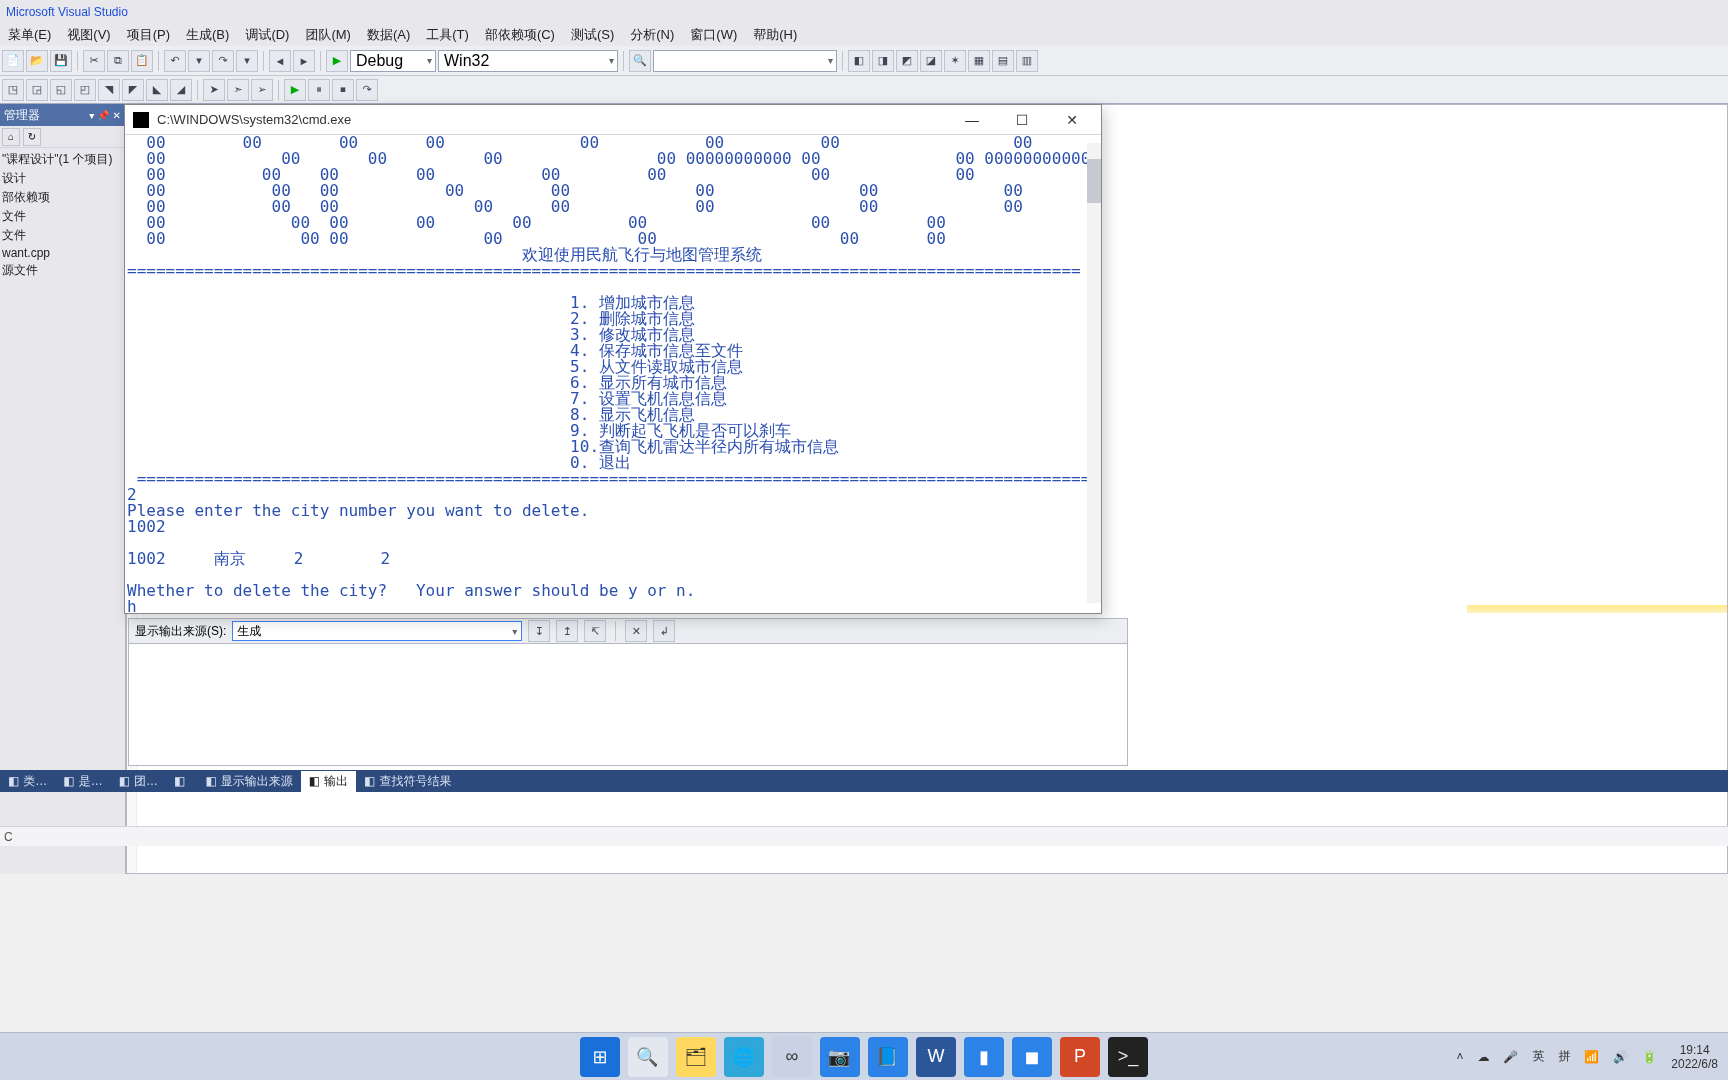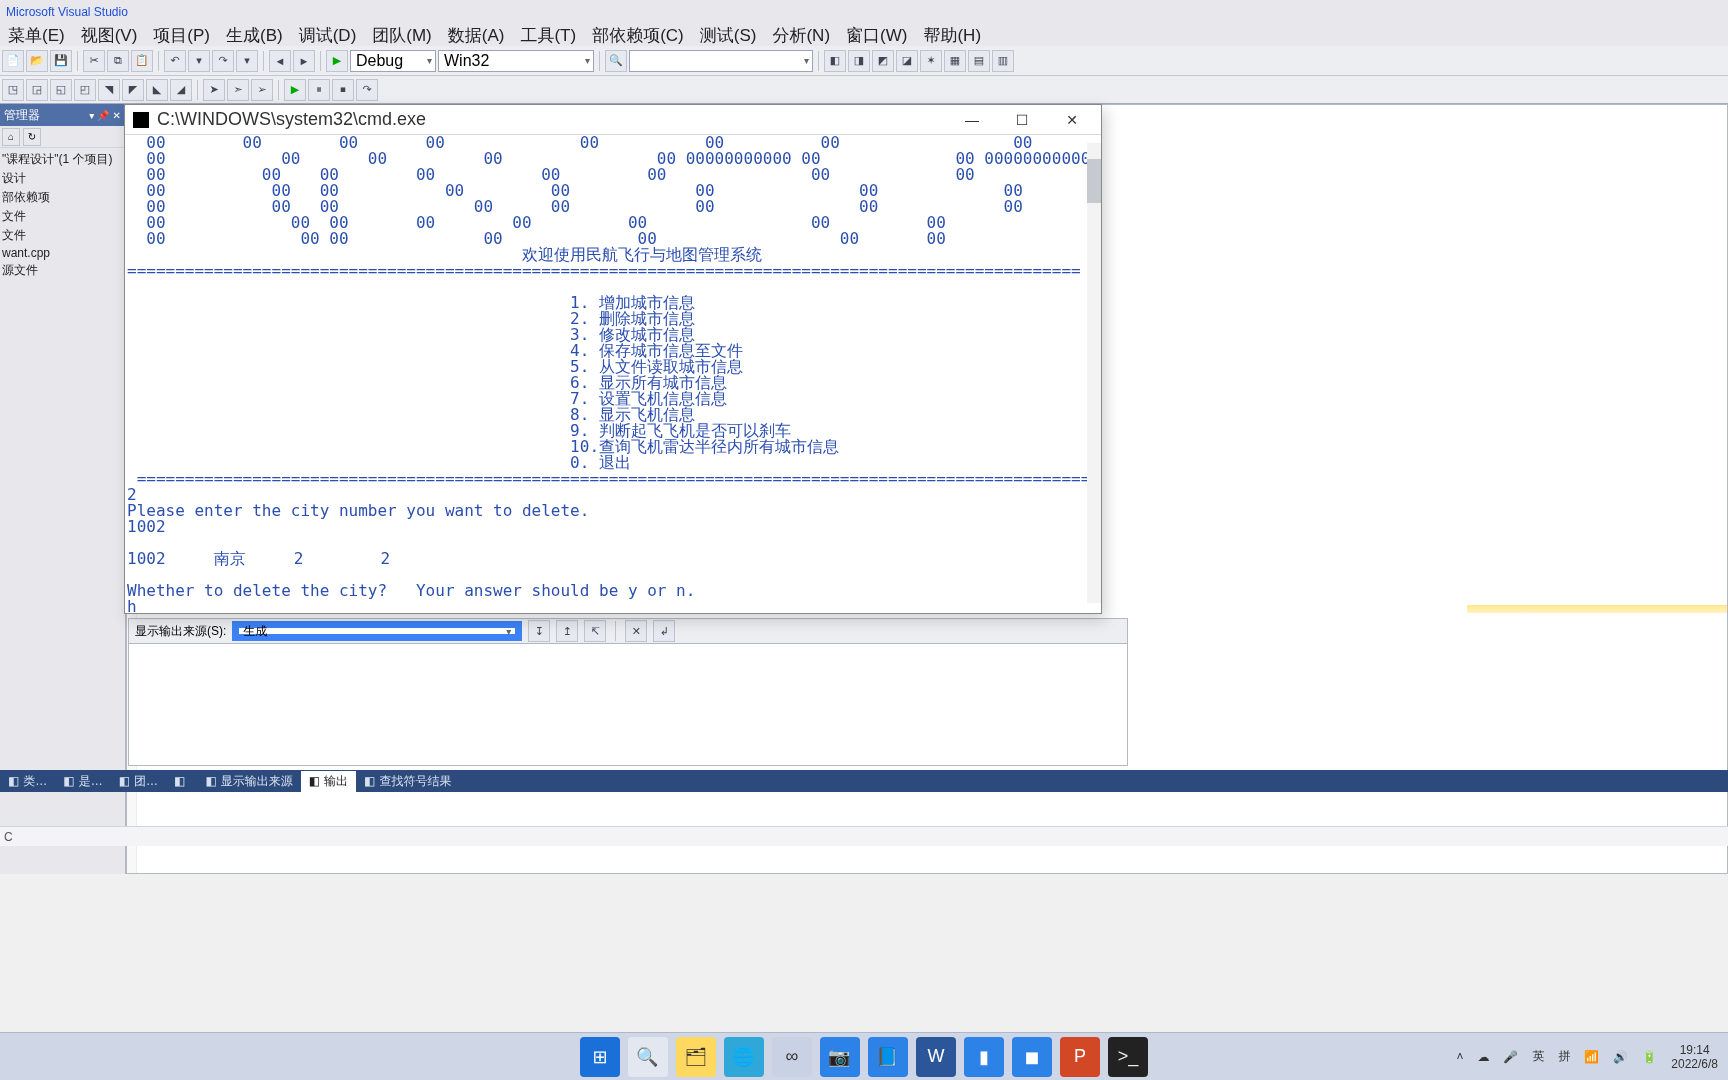--- a/index.html
+++ b/index.html
@@ -1,20 +1,20 @@
 <!DOCTYPE html>
 <html><head>
 <meta charset="utf-8">
 <style>
   * { margin: 0; padding: 0; box-sizing: border-box; font-family: "Microsoft YaHei", Tahoma, sans-serif; }
   html, body { width: 1728px; height: 1080px; overflow: hidden; background: #f0f0f0; }
   
   .vs-title { height: 24px; background: #e8e8ec; font-size: 12px; color: #1d4ed8; display: flex; align-items: center; padding-left: 6px; }
   
-  .vs-menu { height: 22px; background: #e8e8ec; display: flex; align-items: center; font-size: 17px; color: #222; }
+  .vs-menu { height: 22px; background: #e8e8ec; display: flex; align-items: center; font-size: 13px; color: #222; }
   .vs-menu span { padding: 0 8px; cursor: pointer; }
   
   .toolbar { height: 30px; background: #eceef2; border-bottom: 1px solid #c6c6d0; display: flex; align-items: center; gap: 2px; padding: 0 2px; }
   .tbtn { width: 22px; height: 22px; background: #e6e9ef; border: 1px solid #c0c4d0; display: flex; align-items: center; justify-content: center; font-size: 11px; color: #445; }
   .tsep { width: 1px; height: 20px; background: #c0c4d0; margin: 0 3px; }
   .tcombo { height: 22px; background: #fff; border: 1px solid #9ca5b8; font-size: 16px; padding: 0 18px 0 5px; display: flex; align-items: center; position: relative; }
   .tcombo::after { content: "▾"; position: absolute; right: 3px; color: #666; font-size: 10px; }
   .toolbar2 { height: 28px; background: #eceef2; border-bottom: 1px solid #a4abc0; display: flex; align-items: center; gap: 2px; padding: 0 2px; }
   
   .left-dock { position: absolute; left: 0; top: 104px; width: 126px; height: 770px; background: #e8e8ec; border-right: 1px solid #b4b8c4; }
@@ -25,29 +25,29 @@
   .tree { font-size: 12px; color: #222; padding: 2px 0; }
   .tree-item { padding: 1px 2px; white-space: nowrap; overflow: hidden; }
   .tree-item.bold { font-weight: normal; }
   
   .code-area { position: absolute; left: 126px; top: 104px; right: 0; height: 770px; background: #fff; border: 1px solid #b4b8c4; }
   .gutter { position: absolute; left: 0; top: 0; bottom: 0; width: 10px; background: #f8f8f8; border-right: 1px solid #eee; }
   
   .cmd-win { position: absolute; left: 124px; top: 104px; width: 978px; height: 510px; background: #fff; border: 1px solid #888; box-shadow: 4px 6px 14px rgba(0,0,0,.18); }
   .cmd-title { height: 30px; background: #fff; border-bottom: 1px solid #d8d8d8; display: flex; align-items: center; padding: 0 8px; gap: 8px; }
   .cmd-icon { width: 16px; height: 16px; background: #000; display:inline-block; }
-  .cmd-title-text { font-size: 18px; color: #333; flex: 1; }
+  .cmd-title-text { font-size: 13px; color: #333; flex: 1; }
   .cmd-btn { width: 42px; height: 28px; display: flex; align-items: center; justify-content: center; color: #333; font-size: 14px; }
   .cmd-body { position: absolute; top: 30px; left: 0; right: 0; bottom: 0; background: #fff; overflow: hidden; }
   .cmd-body pre { font-family: "NSimSun","SimSun","Consolas",monospace; font-size: 16px; line-height: 16px; color: #2b4fb0; white-space: pre; margin: 0; padding: 0 2px; }
   .cmd-scroll { position: absolute; right: 0; top: 8px; width: 14px; height: 460px; background: #f3f3f3; }
   .cmd-thumb { position: absolute; right: 0; top: 24px; width: 14px; height: 44px; background: #c7c9d0; }
   
   .output-bar { position: absolute; left: 128px; top: 618px; width: 1000px; height: 26px; background: #eceef2; border: 1px solid #b4b8c4; display: flex; align-items: center; gap: 6px; padding: 0 6px; font-size: 12px; }
-  .out-combo { height: 20px; background: #fff; border: 7px solid #3b82f6; flex: 0 0 290px; display: flex; align-items: center; padding: 0 4px; position: relative; }
+  .out-combo { height: 20px; background: #fff; border: 1px solid #3b82f6; flex: 0 0 290px; display: flex; align-items: center; padding: 0 4px; position: relative; }
   .out-combo::after { content: "▾"; position: absolute; right: 4px; color: #666; font-size: 10px; }
   .output-body { position: absolute; left: 128px; top: 644px; width: 1000px; height: 122px; background: #fff; border: 1px solid #b4b8c4; border-top: none; }
   
   .tabs-row { position: absolute; left: 0; top: 770px; width: 100%; height: 22px; background: #2d4a7c; display: flex; align-items: center; gap: 0; font-size: 12px; color: #d8e0f0; }
   .tabs-row .tab { padding: 2px 8px; display: flex; align-items: center; gap: 4px; }
   .tabs-row .tab.active { background: #fff; color: #222; }
   
   .status { position: absolute; left: 0; top: 826px; width: 100%; height: 20px; background: #f4f4f6; border-top: 1px solid #d0d4dc; font-size: 12px; color: #555; padding-left: 4px; display:flex; align-items:center; }
   
   .taskbar { position: absolute; left: 0; bottom: 0; width: 100%; height: 48px; background: #cfd7e6; border-top: 1px solid #b0b8c8; display: flex; align-items: center; }
@@ -95,21 +95,21 @@
   <div class="tbtn">↷</div>
   <div class="tbtn">▾</div>
   <div class="tsep"></div>
   <div class="tbtn">◄</div>
   <div class="tbtn">►</div>
   <div class="tsep"></div>
   <div class="tbtn" style="color:#0a0">▶</div>
   <div class="tcombo" style="width:86px">
       <span>Debug</span>
     </div>
-  <div class="tcombo" style="width:156px">
+  <div class="tcombo" style="width:180px">
       <span>Win32</span>
     </div>
   <div class="tsep"></div>
   <div class="tbtn">🔍</div>
   <div class="tcombo" style="width:184px">
       <span></span>
     </div>
   <div class="tsep"></div>
   <div class="tbtn">◧</div>
   <div class="tbtn">◨</div>

